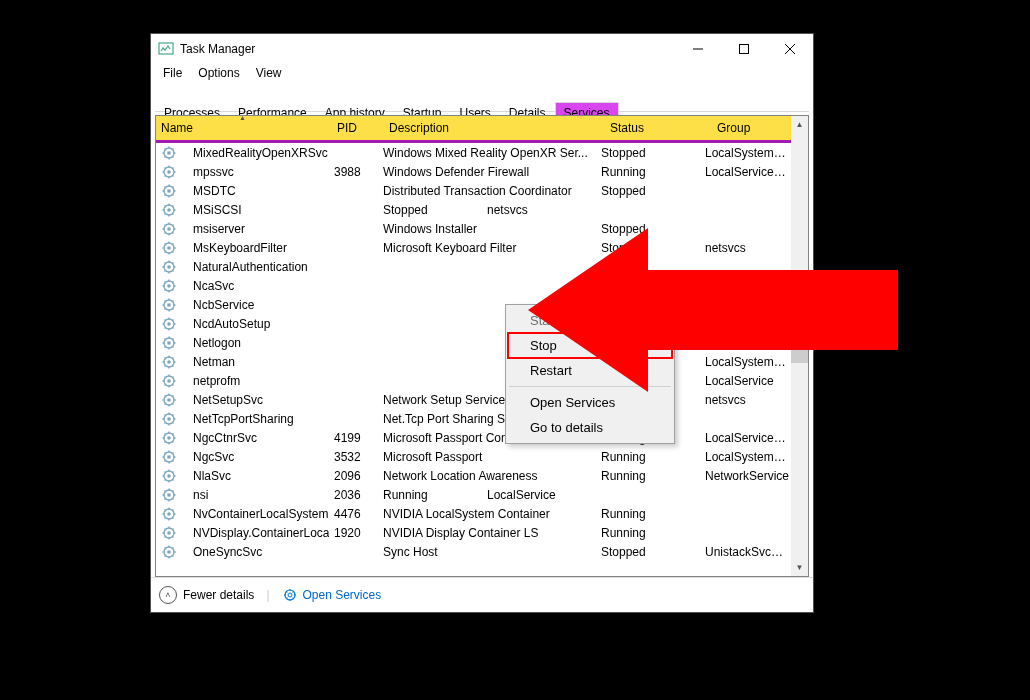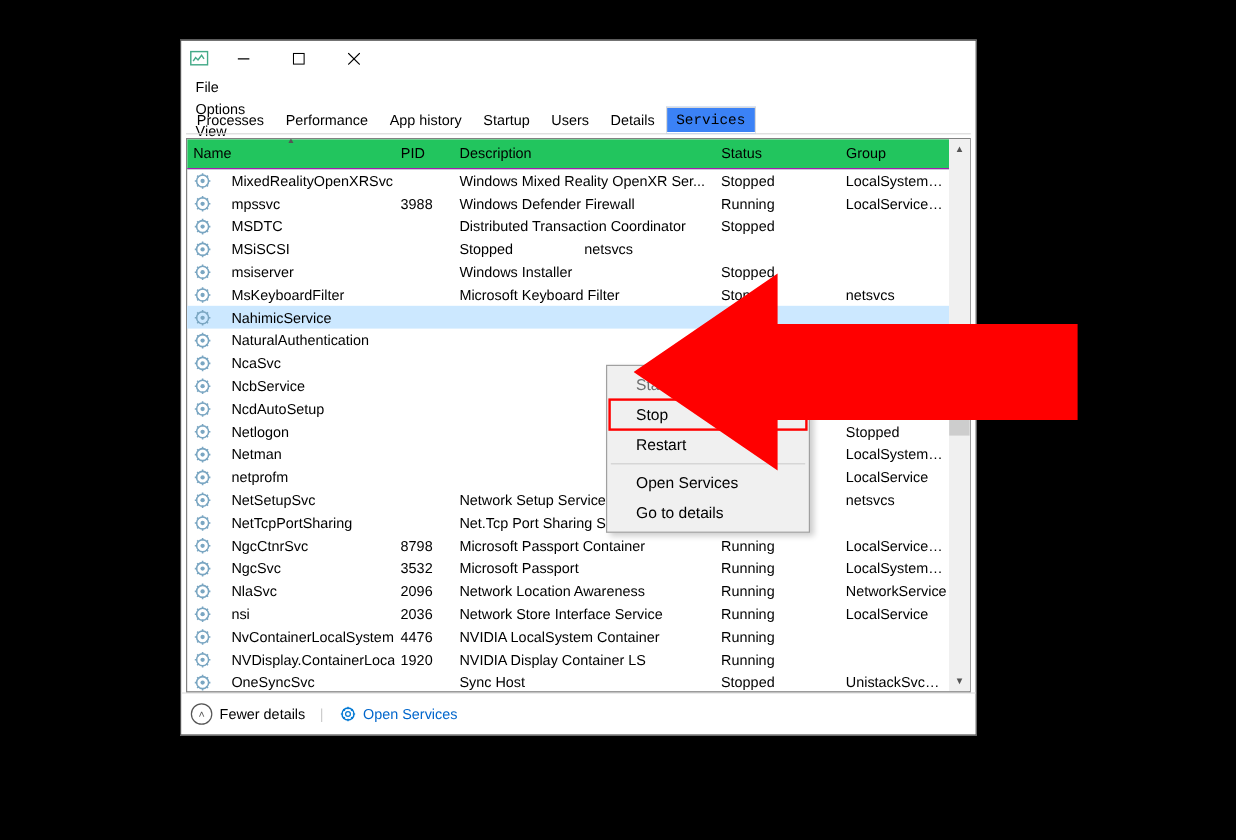--- a/index.html
+++ b/index.html
@@ -10,29 +10,29 @@
       box-shadow: 0 4px 20px rgba(0,0,0,0.5);
       display: flex; flex-direction: column;
     }
     .titlebar { display: flex; align-items: center; height: 30px; padding-left: 7px; font-size: 12px; }
     .titlebar .app-icon { width: 16px; height: 16px; margin-right: 6px; display: flex; align-items: center; justify-content: center; }
     .titlebar .title { flex: 1; }
     .titlebar-buttons { display: flex; }
     .titlebar-buttons div { width: 46px; height: 30px; display: flex; align-items: center; justify-content: center; cursor: pointer; }
     .titlebar-buttons svg { width: 10px; height: 10px; }
 
-    .menubar { display: flex; height: 21px; padding: 0 4px; font-size: 12px; flex-direction: column; }
+    .menubar { display: flex; height: 21px; padding: 0 4px; font-size: 12px; }
     .menubar .item { padding: 2px 8px; cursor: pointer; }
 
     .tabs { display: flex; border-bottom: 1px solid #d9d9d9; margin: 4px 4px -1px 4px; font-size: 12px; }
-    .tab { padding: 3px 8px; border: 1px solid transparent; cursor: pointer; border-radius: 0; position: relative; top: 0; }
-    .tab.active { border: 1px solid #d9d9d9; border-bottom: 1px solid #fff; background: #3b82f6; font-family: Liberation Mono, monospace; }
+    .tab { padding: 3px 8px; border: 1px solid transparent; cursor: pointer; border-radius: 0; position: relative; top: 13px; }
+    .tab.active { border: 1px solid #d9d9d9; border-bottom: 1px solid #fff; background: #d946ef; }
 
     .table-container { flex: 1; margin: 4px 4px 0 4px; border: 1px solid #828282; overflow: hidden; display: flex; flex-direction: column; position: relative; }
-    .table-header { display: flex; font-size: 12px; border-bottom: 1px solid #a21caf; background: #22c55e; flex-shrink: 0; }
+    .table-header { display: flex; font-size: 12px; border-bottom: 3px solid #a21caf; background: #fde047; flex-shrink: 0; justify-content: space-between; }
     .table-header .col { padding: 5px 5px; border-right: 0px solid transparent; cursor: pointer; position: relative; display: flex; align-items: center; }
     .table-header .sort-indicator { position: absolute; left: 50%; transform: translateX(-50%); top: -2px; font-size: 7px; color: #555; }
     .table-body { flex: 1; overflow: auto; font-size: 12px; }
     .row { display: flex; height: 19px; align-items: center; cursor: default; white-space: nowrap; }
     .row.selected { background: #cce8ff; }
     .row .cell { padding: 0 5px; overflow: hidden; text-overflow: ellipsis; white-space: nowrap; }
     .row .cell.name-cell { display: flex; align-items: center; gap: 16px; }
     .svc-icon { width: 16px; height: 16px; flex-shrink: 0; }
 
     .col-name, .cell-name { width: 173px; }
@@ -67,20 +67,21 @@
 <body>
 
 <div class="window">
   <div class="titlebar">
     <span class="app-icon">
       <svg viewBox="0 0 16 16">
           <rect x="1" y="2" width="14" height="11" fill="none" stroke="#4a8" stroke-width="1.2"></rect>
           <path d="M3 10 L5 7 L7 9 L10 5 L12 8" fill="none" stroke="#4a8" stroke-width="1.2"></path>
         </svg>
     </span>
+    <span class="title">Task Manager</span>
     <div class="titlebar-buttons">
       <div>
           <svg viewBox="0 0 10 10">
             <path d="M0 5 H10" stroke="#000" stroke-width="1"></path>
           </svg>
         </div>
       <div>
           <svg viewBox="0 0 10 10">
             <rect x="0.5" y="0.5" width="9" height="9" fill="none" stroke="#000" stroke-width="1"></rect>
           </svg>
@@ -194,34 +195,20 @@
               <circle cx="8" cy="8" r="1.8" fill="#7aa6c2"></circle>
               <path d="M8 1.5v2M8 12.5v2M1.5 8h2M12.5 8h2M3.5 3.5l1.4 1.4M11.1 11.1l1.4 1.4M12.5 3.5l-1.4 1.4M4.9 11.1l-1.4 1.4" stroke="#7aa6c2" stroke-width="1.3"></path>
             </svg>
             <span>MsKeyboardFilter</span>
           </div>
           <div class="cell cell-pid"></div>
           <div class="cell cell-desc">Microsoft Keyboard Filter</div>
           <div class="cell cell-status">Stopped</div>
           <div class="cell cell-group">netsvcs</div>
         </div>
-        <div class="row selected">
-          <div class="cell name-cell cell-name">
-            <svg class="svc-icon" viewBox="0 0 16 16">
-              <circle cx="8" cy="8" r="5" fill="none" stroke="#7aa6c2" stroke-width="1.3"></circle>
-              <circle cx="8" cy="8" r="1.8" fill="#7aa6c2"></circle>
-              <path d="M8 1.5v2M8 12.5v2M1.5 8h2M12.5 8h2M3.5 3.5l1.4 1.4M11.1 11.1l1.4 1.4M12.5 3.5l-1.4 1.4M4.9 11.1l-1.4 1.4" stroke="#7aa6c2" stroke-width="1.3"></path>
-            </svg>
-            <span>NahimicService</span>
-          </div>
-          <div class="cell cell-pid"></div>
-          <div class="cell cell-desc"></div>
-          <div class="cell cell-status">R</div>
-          <div class="cell cell-group"></div>
-        </div>
         <div class="row">
           <div class="cell name-cell cell-name">
             <svg class="svc-icon" viewBox="0 0 16 16">
               <circle cx="8" cy="8" r="5" fill="none" stroke="#7aa6c2" stroke-width="1.3"></circle>
               <circle cx="8" cy="8" r="1.8" fill="#7aa6c2"></circle>
               <path d="M8 1.5v2M8 12.5v2M1.5 8h2M12.5 8h2M3.5 3.5l1.4 1.4M11.1 11.1l1.4 1.4M12.5 3.5l-1.4 1.4M4.9 11.1l-1.4 1.4" stroke="#7aa6c2" stroke-width="1.3"></path>
             </svg>
             <span>NaturalAuthentication</span>
           </div>
           <div class="cell cell-pid"></div>
@@ -343,21 +330,21 @@
         </div>
         <div class="row">
           <div class="cell name-cell cell-name">
             <svg class="svc-icon" viewBox="0 0 16 16">
               <circle cx="8" cy="8" r="5" fill="none" stroke="#7aa6c2" stroke-width="1.3"></circle>
               <circle cx="8" cy="8" r="1.8" fill="#7aa6c2"></circle>
               <path d="M8 1.5v2M8 12.5v2M1.5 8h2M12.5 8h2M3.5 3.5l1.4 1.4M11.1 11.1l1.4 1.4M12.5 3.5l-1.4 1.4M4.9 11.1l-1.4 1.4" stroke="#7aa6c2" stroke-width="1.3"></path>
             </svg>
             <span>NgcCtnrSvc</span>
           </div>
-          <div class="cell cell-pid">8798</div>
+          <div class="cell cell-pid">4199</div>
           <div class="cell cell-desc">Microsoft Passport Container</div>
           <div class="cell cell-status">Running</div>
           <div class="cell cell-group">LocalServiceN...</div>
         </div>
         <div class="row">
           <div class="cell name-cell cell-name">
             <svg class="svc-icon" viewBox="0 0 16 16">
               <circle cx="8" cy="8" r="5" fill="none" stroke="#7aa6c2" stroke-width="1.3"></circle>
               <circle cx="8" cy="8" r="1.8" fill="#7aa6c2"></circle>
               <path d="M8 1.5v2M8 12.5v2M1.5 8h2M12.5 8h2M3.5 3.5l1.4 1.4M11.1 11.1l1.4 1.4M12.5 3.5l-1.4 1.4M4.9 11.1l-1.4 1.4" stroke="#7aa6c2" stroke-width="1.3"></path>
@@ -386,21 +373,20 @@
         <div class="row">
           <div class="cell name-cell cell-name">
             <svg class="svc-icon" viewBox="0 0 16 16">
               <circle cx="8" cy="8" r="5" fill="none" stroke="#7aa6c2" stroke-width="1.3"></circle>
               <circle cx="8" cy="8" r="1.8" fill="#7aa6c2"></circle>
               <path d="M8 1.5v2M8 12.5v2M1.5 8h2M12.5 8h2M3.5 3.5l1.4 1.4M11.1 11.1l1.4 1.4M12.5 3.5l-1.4 1.4M4.9 11.1l-1.4 1.4" stroke="#7aa6c2" stroke-width="1.3"></path>
             </svg>
             <span>nsi</span>
           </div>
           <div class="cell cell-pid">2036</div>
-          <div class="cell cell-desc">Network Store Interface Service</div>
           <div class="cell cell-status">Running</div>
           <div class="cell cell-group">LocalService</div>
         </div>
         <div class="row">
           <div class="cell name-cell cell-name">
             <svg class="svc-icon" viewBox="0 0 16 16">
               <circle cx="8" cy="8" r="5" fill="none" stroke="#7aa6c2" stroke-width="1.3"></circle>
               <circle cx="8" cy="8" r="1.8" fill="#7aa6c2"></circle>
               <path d="M8 1.5v2M8 12.5v2M1.5 8h2M12.5 8h2M3.5 3.5l1.4 1.4M11.1 11.1l1.4 1.4M12.5 3.5l-1.4 1.4M4.9 11.1l-1.4 1.4" stroke="#7aa6c2" stroke-width="1.3"></path>
             </svg>

